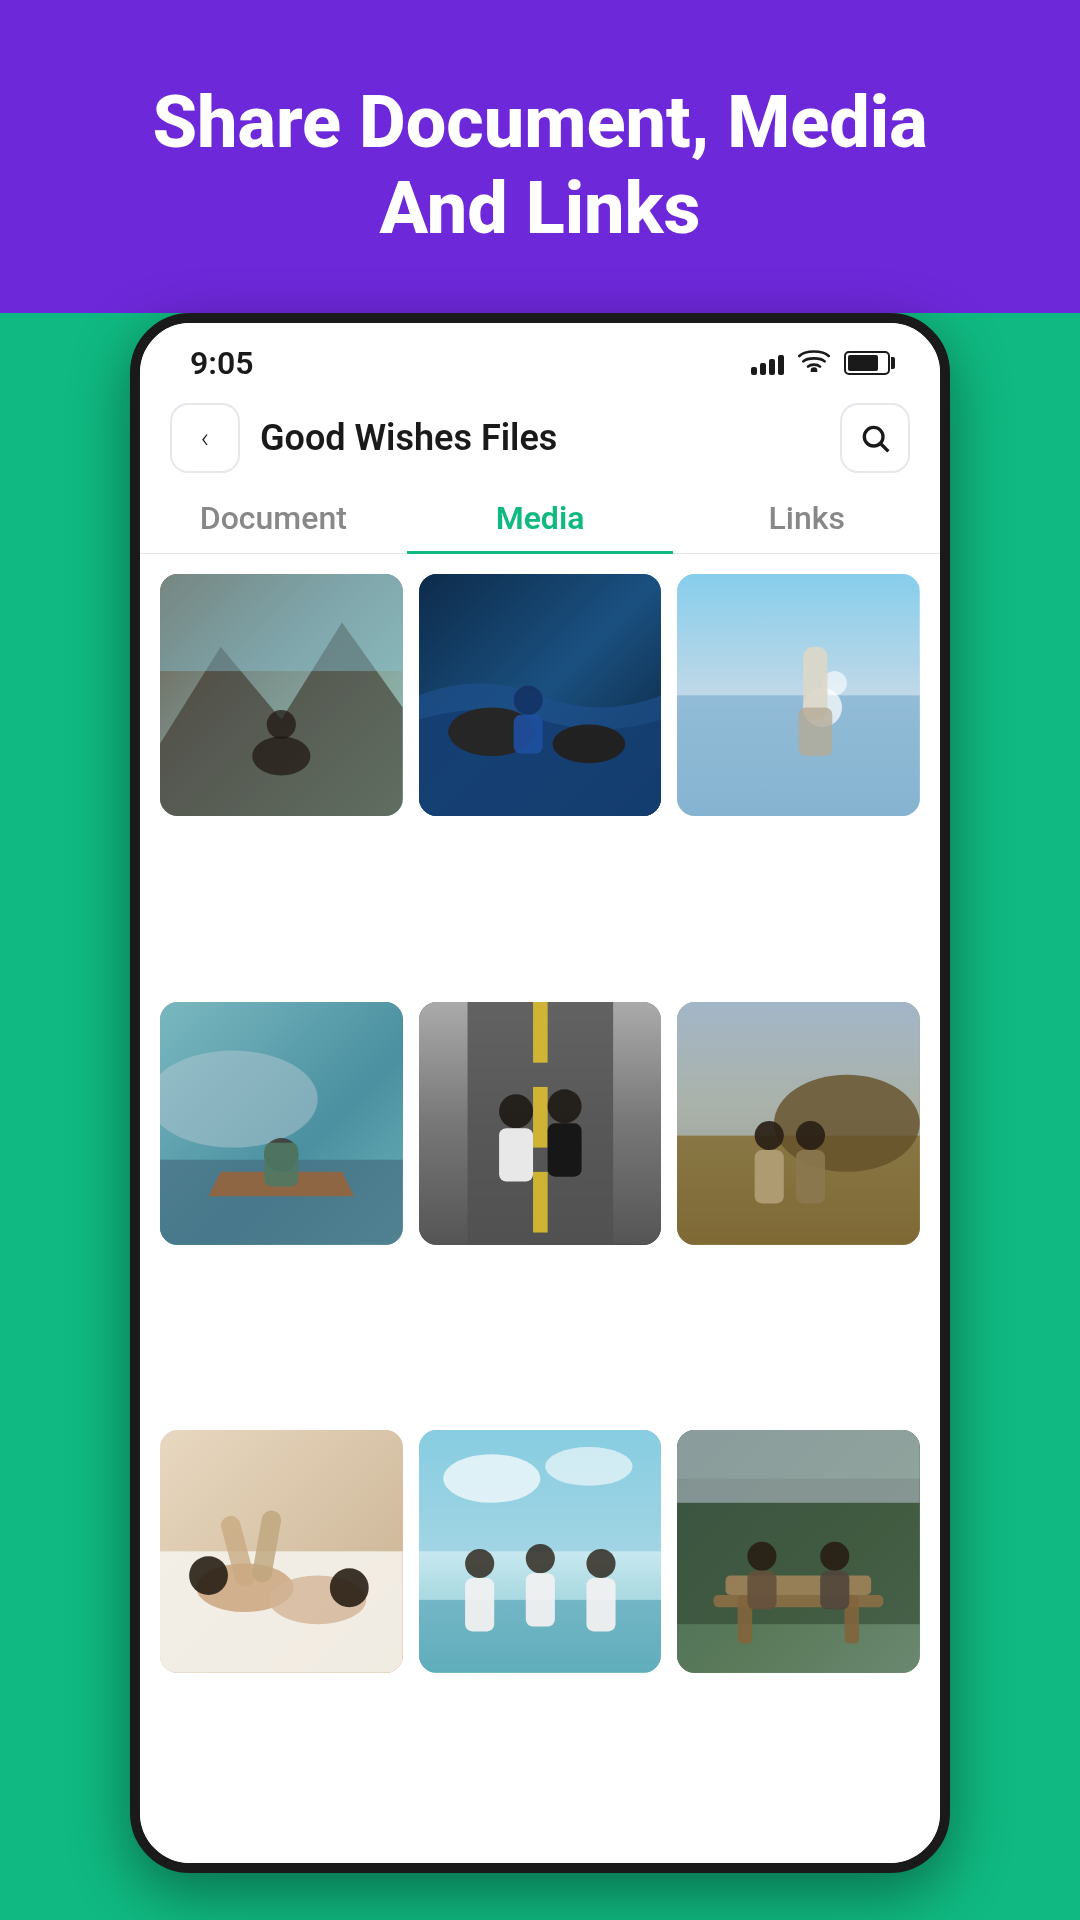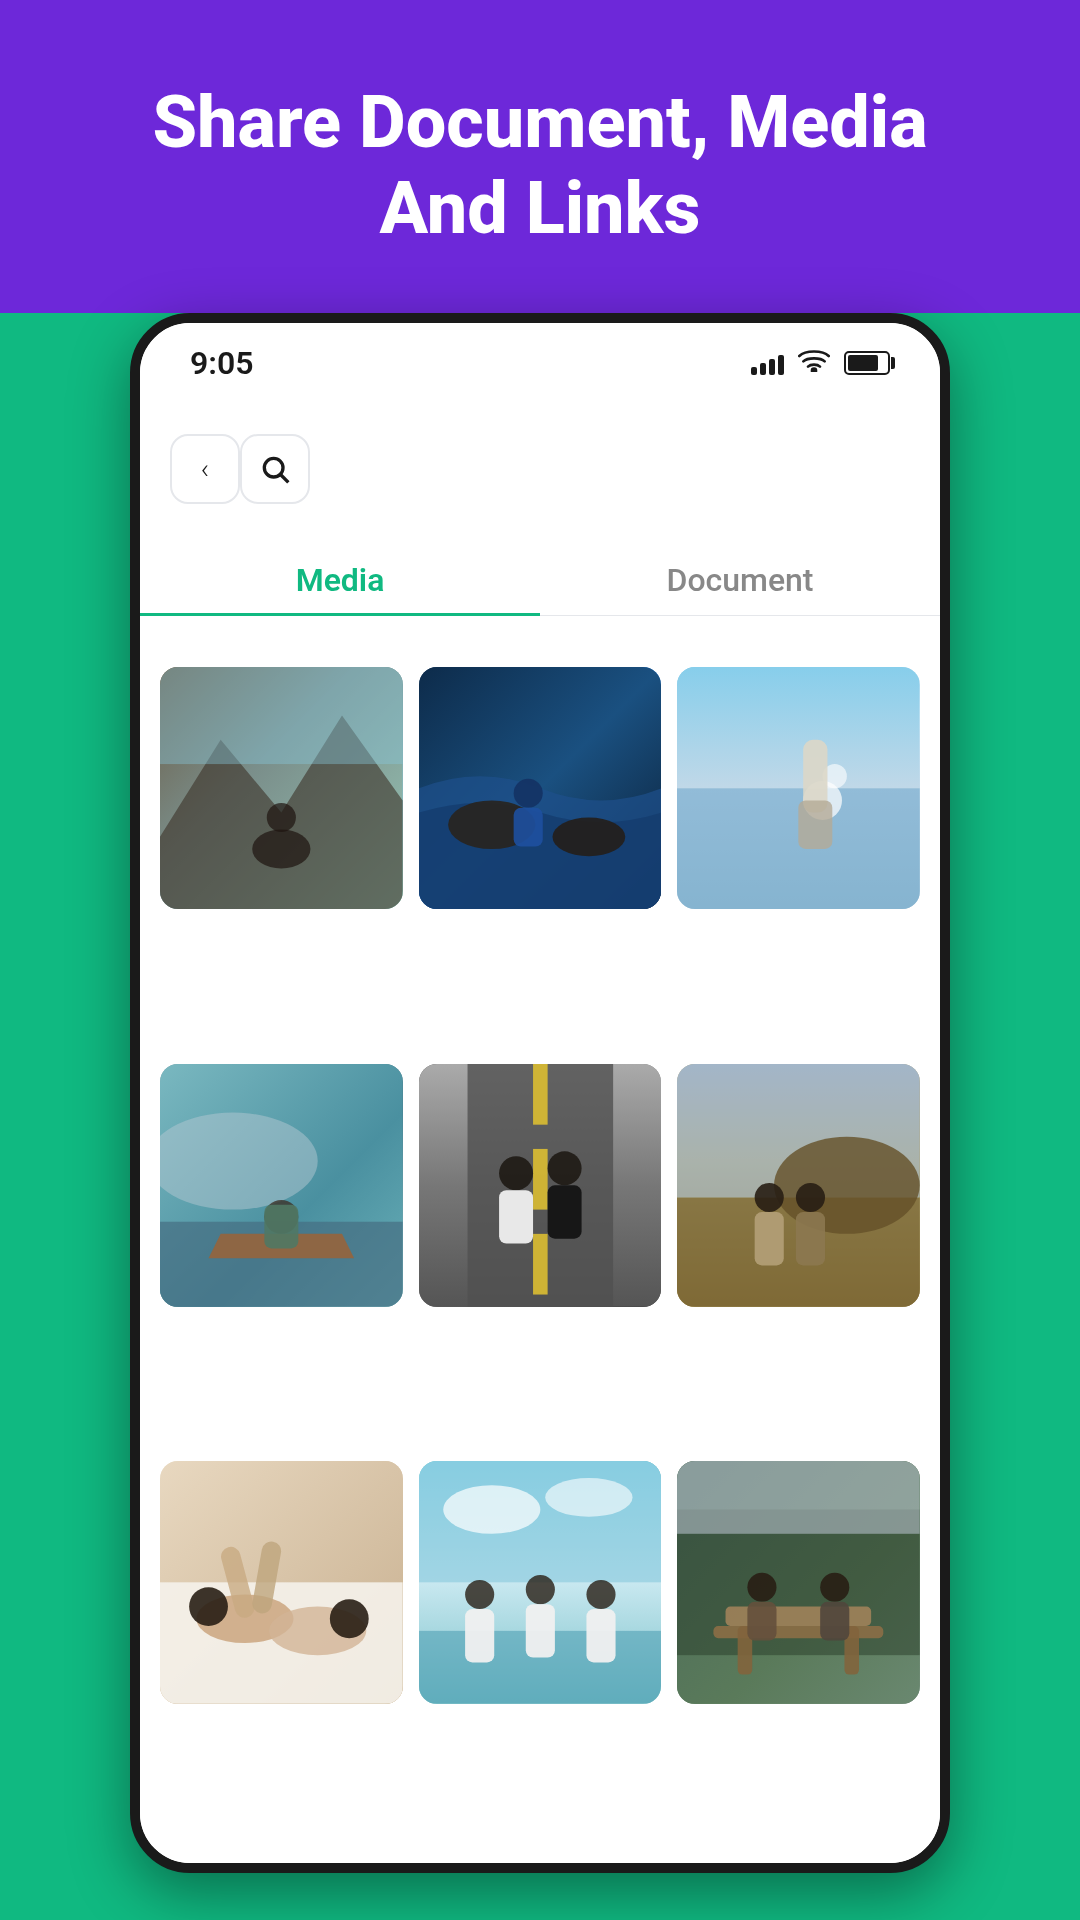--- a/index.html
+++ b/index.html
@@ -47,21 +47,20 @@
       width: 868px;
       height: 1560px;
       background: white;
       border-radius: 60px;
       border: 10px solid #1a1a1a;
       overflow: hidden;
       display: flex;
       flex-direction: column;
       position: relative;
       box-shadow: 0 20px 60px rgba(0,0,0,0.4);
-      gap: 31px;
     }
 
     
     .status-bar {
       display: flex;
       justify-content: space-between;
       align-items: center;
       padding: 20px 50px 10px 50px;
       background: white;
       flex-shrink: 0;
@@ -289,34 +288,38 @@
         <div class="battery-icon">
           <div class="battery-fill"></div>
         </div>
       </div>
     </div>
 
     <div class="app-header">
       <div class="back-btn">
         <span class="back-chevron">‹</span>
       </div>
+      <span class="header-title">Good Wishes Files</span>
       <div class="search-btn">
         <svg class="search-icon-svg" viewBox="0 0 24 24">
           <circle cx="11" cy="11" r="7"></circle>
           <line x1="16.5" y1="16.5" x2="22" y2="22"></line>
         </svg>
       </div>
     </div>
 
     <div class="tabs">
+      <div class="tab">
+        <span>Document</span>
+      </div>
       <div class="tab active">
         <span>Media</span>
       </div>
       <div class="tab">
-        <span>Document</span>
+        <span>Links</span>
       </div>
     </div>
 
     <div class="media-grid">
 
       <div class="media-item photo-1">
         <div class="media-item-inner">
           <svg viewBox="0 0 100 100" width="100%" height="100%" preserveAspectRatio="xMidYMid slice">
             <defs>
               <linearGradient id="g1" x1="0%" y1="0%" x2="100%" y2="100%">

